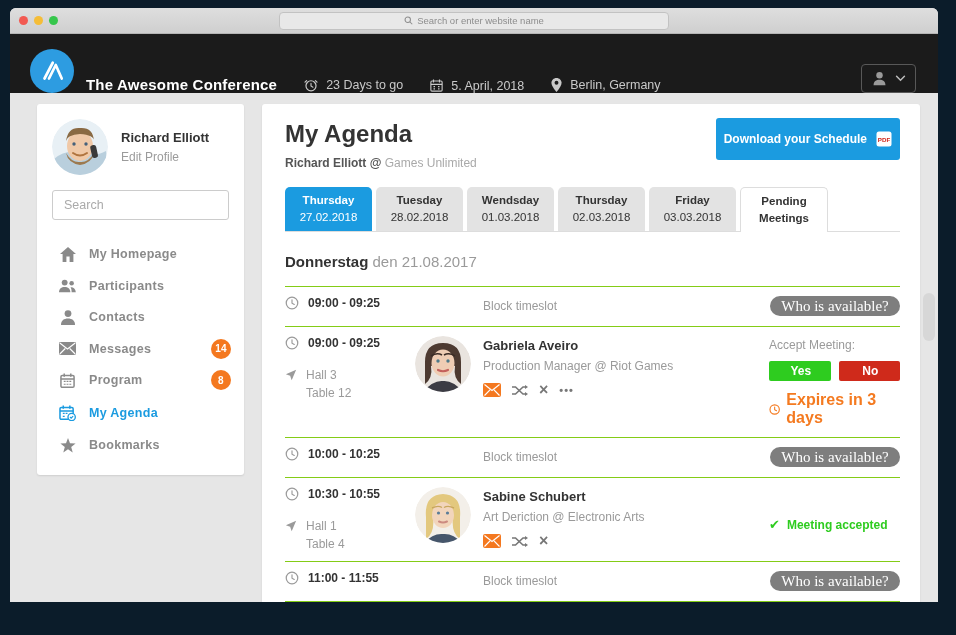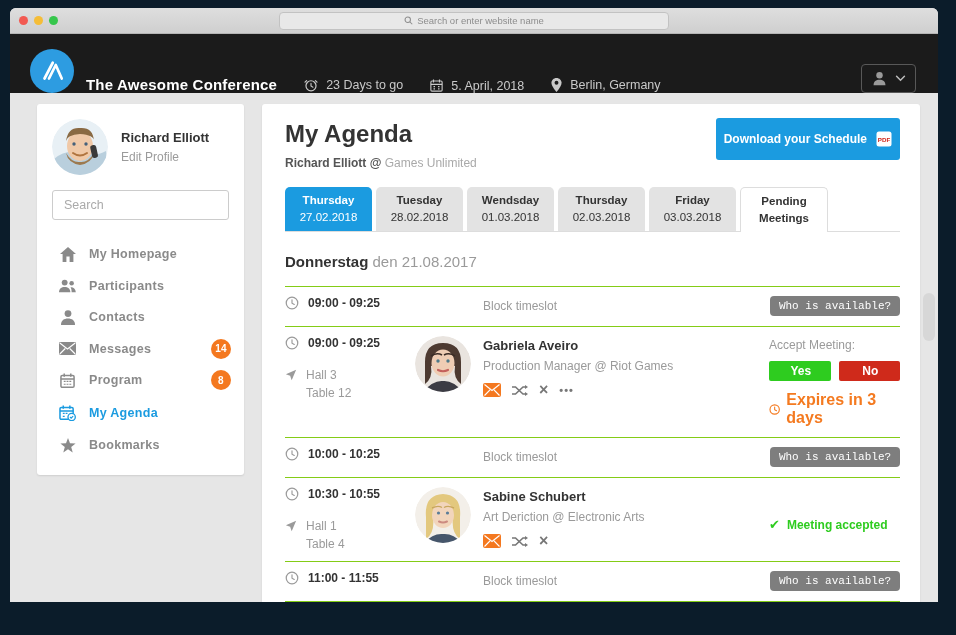--- a/index.html
+++ b/index.html
@@ -79,21 +79,21 @@
   .day-head .rest{color:#9a9a9a;font-weight:normal;}
   
   .rows{margin-top:16px;}
   .row{border-top:1px solid #84cc16;display:flex;align-items:flex-start;padding:9px 0 10px;}
   .col-time{width:130px;flex:none;}
   .time-line{display:flex;align-items:center;gap:9px;font-size:12px;font-weight:bold;color:#333;}
   .loc-line{display:flex;align-items:center;gap:9px;font-size:12px;color:#9a9a9a;margin-top:18px;}
   .loc-line.indent{padding-left:21px;margin-top:4px;}
   .block-label{font-size:12px;color:#9a9a9a;margin-left:68px;line-height:20px;}
   .who-btn{margin-left:auto;width:130px;height:20px;background:#7e7e7e;color:#fff;
-    border:none;border-radius:4px;font-size:11px;font-family:Liberation Mono, monospace;cursor:pointer;flex:none;}
+    border:none;border-radius:10px;font-size:15px;font-family:Liberation Serif, serif;cursor:pointer;flex:none;}
   .avatar-md{width:56px;height:56px;border-radius:50%;overflow:hidden;flex:none;margin-right:12px;}
   .person .p-name{font-size:13px;font-weight:bold;color:#333;margin-top:2px;}
   .person .p-role{font-size:12px;color:#9a9a9a;margin-top:6px;}
   .p-actions{display:flex;align-items:center;gap:11px;margin-top:10px;}
   .act-x{color:#777;font-size:16px;font-weight:bold;line-height:12px;cursor:pointer;}
   .act-more{color:#777;font-size:11px;font-weight:bold;letter-spacing:1px;cursor:pointer;}
   .col-right{width:131px;margin-left:auto;flex:none;}
   .accept-label{font-size:12px;color:#9a9a9a;margin:2px 0 9px;}
   .yn{display:flex;gap:8px;}
   .yn button{flex:1;height:20px;border:none;border-radius:2px;color:#fff;

